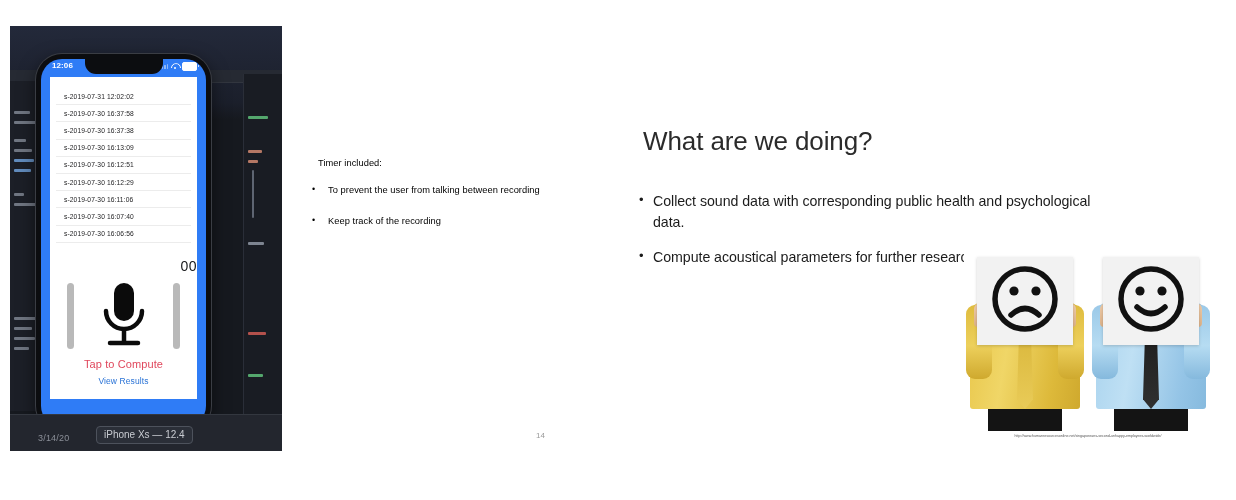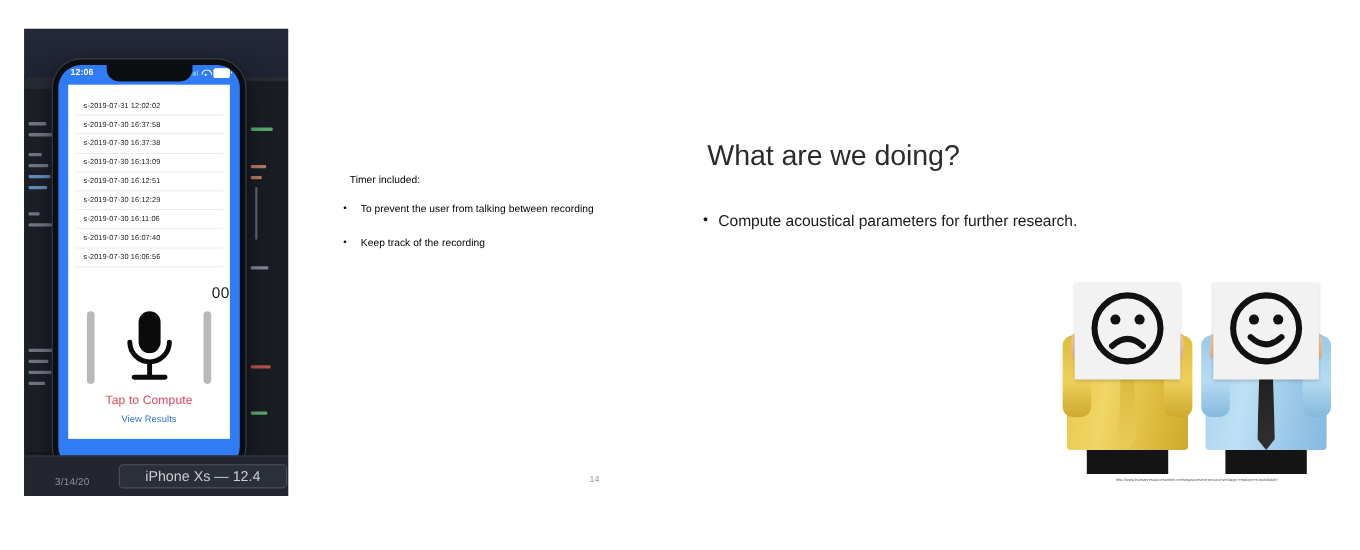--- a/index.html
+++ b/index.html
@@ -24,25 +24,24 @@
     height: 425px;
     background: #ffffff;
     overflow: hidden;
   }
 
   
   .sim-shot {
     position: absolute;
     left: 0px;
     top: 0px;
-    width: 240px;
+    width: 272px;
     height: 425px;
     background: #1f2430;
     overflow: hidden;
-    margin-left: 12px;
   }
   .ide-bg {
     position: absolute;
     inset: 0;
     background:
       linear-gradient(180deg,#23293a 0%,#1b1f2b 18%,#16191f 22%,#16191f 100%);
   }
   .ide-left-pane {
     position: absolute;
     left: 0; top: 55px;
@@ -82,25 +81,25 @@
     left: 28px;
     bottom: 8px;
     color: #8b8f98;
     font-size: 9px;
     letter-spacing: .2px;
   }
   .device-chip {
     position: absolute;
     left: 86px;
     bottom: 7px;
-    padding: 2px 23px 3px;
+    padding: 2px 7px 3px;
     border: 1px solid #4d525c;
     border-radius: 4px;
     color: #c9ccd2;
-    font-size: 13px;
+    font-size: 10px;
     background: #2b2f38;
     white-space: nowrap;
   }
 
   
   .phone {
     position: absolute;
     left: 26px;
     top: 28px;
     width: 175px;
@@ -540,20 +539,21 @@
     <div class="txt-bullet">Keep track of the recording</div>
   </div>
 
   <div class="page-num">14</div>
 </div>
 
 <div class="slide-right">
   <div class="slide2-title">What are we doing?</div>
 
   <div class="slide2-bullets">
+    <div class="b2">Collect sound data with corresponding public health and psychological data.</div>
     <div class="b2">Compute acoustical parameters for further research.</div>
   </div>
 
   <div class="photo">
 
     <div class="person p-left">
       <div class="pants"></div>
       <div class="shirt shirt-yellow"></div>
       <div class="sleeve sl-l sl-yellow"></div>
       <div class="sleeve sl-r sl-yellow"></div>

